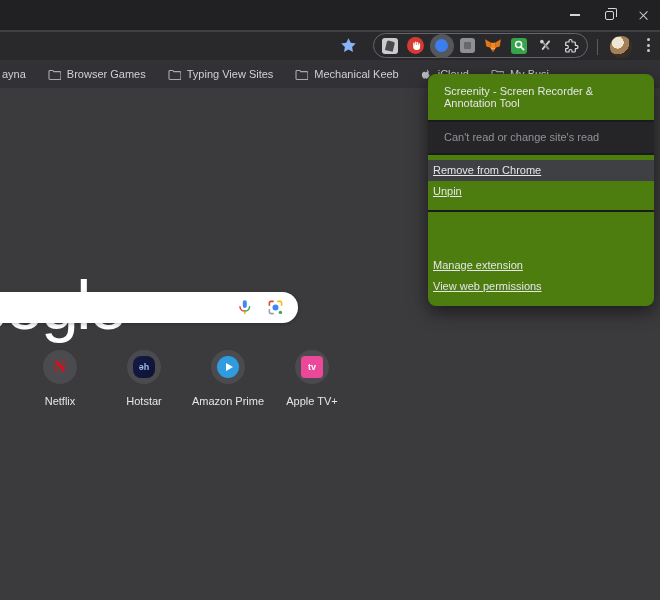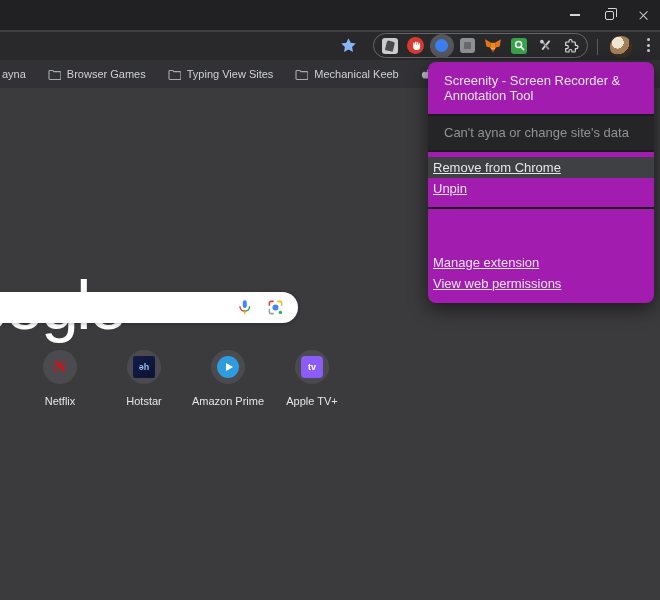--- a/index.html
+++ b/index.html
@@ -44,28 +44,28 @@
   
   .main { position:absolute; left:0; top:88px; width:660px; height:512px; background:#3b3b3e; }
   .google-logo { position:absolute; left:-80px; top:178px; font-size:68px; font-weight:500; letter-spacing:-2.5px; color:#ffffff; }
   .searchbar { position:absolute; left:-60px; top:204px; width:358px; height:31px; background:#ffffff; border-radius:16px; display:flex; align-items:center; justify-content:flex-end; gap:14px; padding-right:14px; cursor:text; box-shadow:0 1px 4px rgba(0,0,0,.25); }
   .searchbar .sb-icon { width:17px; height:17px; cursor:pointer; }
   .shortcuts { position:absolute; left:18px; top:262px; display:flex; }
   .shortcut { width:84px; display:flex; flex-direction:column; align-items:center; cursor:pointer; }
   .sc-circle { width:34px; height:34px; border-radius:50%; background:#4b4b4f; display:flex; align-items:center; justify-content:center; }
   .sc-label { margin-top:11px; font-size:11px; color:#e5e6e9; }
   .tile-netflix { font-size:17px; font-weight:bold; color:#e50914; font-family:"Liberation Serif", serif; }
-  .tile-hotstar { width:22px; height:22px; border-radius:2px; background:linear-gradient(135deg,#131c47,#0c1333); color:#9db8f4; font-size:9px; font-weight:bold; display:flex; align-items:center; justify-content:center; }
+  .tile-hotstar { width:22px; height:22px; border-radius:8px; background:linear-gradient(135deg,#131c47,#0c1333); color:#9db8f4; font-size:9px; font-weight:bold; display:flex; align-items:center; justify-content:center; }
   .tile-prime { width:22px; height:22px; border-radius:50%; background:#2f9ce0; display:flex; align-items:center; justify-content:center; }
   .tile-prime::after { content:""; width:0; height:0; border-left:7px solid #fff; border-top:4.5px solid transparent; border-bottom:4.5px solid transparent; margin-left:2px; }
   .tile-jio { width:22px; height:22px; border-radius:5px; background:#e0219c; display:flex; align-items:center; justify-content:center; }
-  .tile-appletv { width:22px; height:22px; border-radius:4px; background:#8b5cf6; color:#fff; font-size:9px; font-weight:bold; display:flex; align-items:center; justify-content:center; letter-spacing:0; }
-
-  
-  .ext-menu { position:absolute; left:428px; top:62px; width:226px; background:#a21caf; border-radius:8px; box-shadow:0 6px 18px rgba(0,0,0,.55); font-size:13px; color:#e4e6e9; z-index:10; overflow:hidden; }
+  .tile-appletv { width:22px; height:22px; border-radius:4px; background:#ec4899; color:#fff; font-size:9px; font-weight:bold; display:flex; align-items:center; justify-content:center; letter-spacing:0; }
+
+  
+  .ext-menu { position:absolute; left:428px; top:74px; width:226px; background:#4d7c0f; border-radius:8px; box-shadow:0 6px 18px rgba(0,0,0,.55); font-size:11px; color:#e4e6e9; z-index:10; overflow:hidden; }
   .menu-title { padding:11px 16px; color:#e4e6e9; }
   .menu-divider { height:2px; background:#1b1b1d; }
   .menu-status-wrap { background:#252527; }
   .menu-status { padding:9px 16px 10px 16px; color:#8f9398; }
   .menu-section-a { padding-top:5px; padding-bottom:8px; }
   .menu-section-b { padding-top:7px; padding-bottom:9px;margin-top:36px; }
   .menu-item { height:21px; line-height:21px; padding:0 5px; cursor:pointer;text-decoration:underline; }
   .menu-item.highlight { background:#3f4043; }
 </style>
 </head>
@@ -232,21 +232,21 @@
         </div>
       <div class="sc-label">Apple TV+</div>
     </div>
   </div>
 </div>
 
 <div class="ext-menu">
   <div class="menu-title">Screenity - Screen Recorder &amp; Annotation Tool</div>
   <div class="menu-divider"></div>
   <div class="menu-status-wrap">
-    <div class="menu-status">Can't ayna or change site's data</div>
+    <div class="menu-status">Can't read or change site's read</div>
   </div>
   <div class="menu-divider"></div>
   <div class="menu-section-a">
     <div class="menu-item highlight">Remove from Chrome</div>
     <div class="menu-item">Unpin</div>
   </div>
   <div class="menu-divider"></div>
   <div class="menu-section-b">
     <div class="menu-item">Manage extension</div>
     <div class="menu-item">View web permissions</div>

